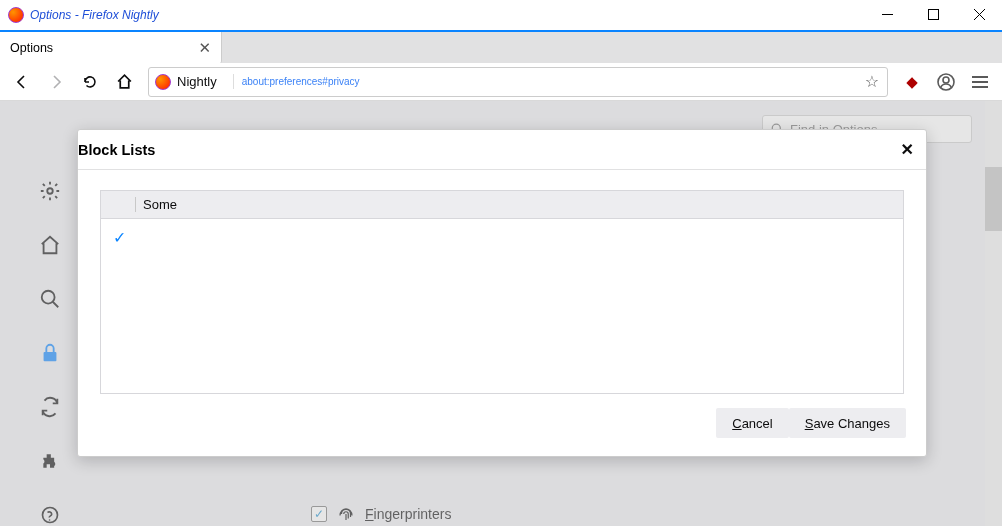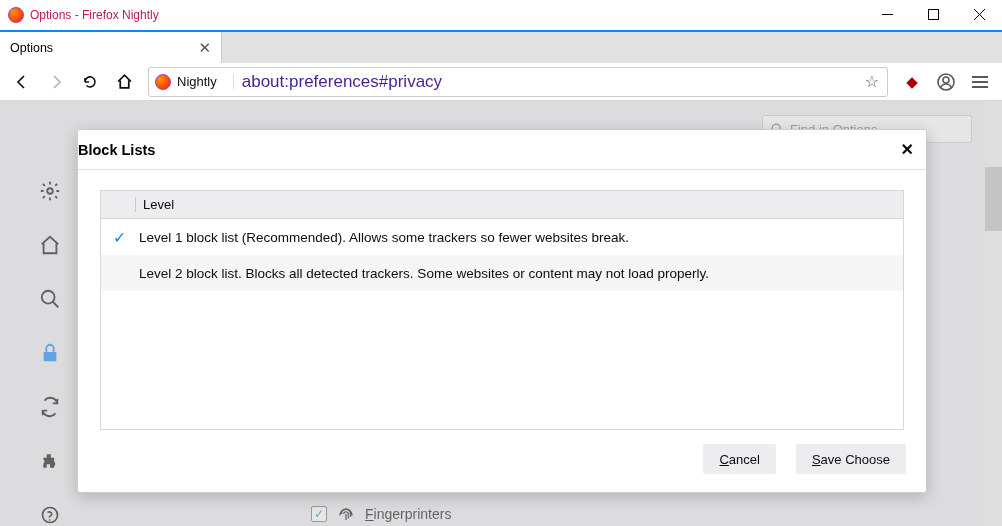--- a/index.html
+++ b/index.html
@@ -1,37 +1,37 @@
 <!DOCTYPE html>
 <html><head>
   <meta charset="utf-8">
   <style>
     * { margin: 0; padding: 0; box-sizing: border-box; font-family: "Segoe UI", Arial, sans-serif; }
     body { width: 1002px; height: 526px; overflow: hidden; background: #fff; position: relative; }
 
     
     .titlebar { height: 30px; display: flex; align-items: center; border-bottom: 1px solid #fff; }
     .titlebar-icon { width: 16px; height: 16px; margin: 0 6px 0 8px; border-radius: 50%; background: radial-gradient(circle at 30% 30%, #ff9400, #ff3c00 70%); border: 1px solid #a239ca; position: relative; }
-    .titlebar-text { font-size: 12px; color: #be185d; }
+    .titlebar-text { font-size: 12px; color: #1d4ed8; font-style: italic; }
     .titlebar-controls { margin-left: auto; display: flex; }
     .tb-btn { width: 46px; height: 30px; display: flex; align-items: center; justify-content: center; cursor: pointer; font-size: 12px; }
 
     
     .tabstrip { height: 33px; background: #e1e1e2; display: flex; border-top: 2px solid #0a84ff; }
     .tab { width: 222px; height: 31px; background: #fff; display: flex; align-items: center; padding: 13px 10px; border-right: 1px solid #ccc; font-size: 12.5px; border-bottom-right-radius: 2px; }
     .tab-close { margin-left: auto; font-size: 15px; color: #555; cursor: pointer; }
 
     
     .navbar { height: 38px; display: flex; align-items: center; padding: 0 6px; gap: 2px; border-bottom: 1px solid #d9d9d9; }
     .nav-btn { width: 32px; height: 32px; display: flex; align-items: center; justify-content: center; border-radius: 4px; cursor: pointer; color: #0c0c0d; }
     .nav-btn.disabled { color: #b1b1b3; cursor: default; }
     .urlbar { flex: 1; height: 30px; border: 1px solid #ccc; border-radius: 3px; display: flex; align-items: center; margin: 0 6px; }
     .urlbar-icon { width: 16px; height: 16px; margin: 0 6px; border-radius: 50%; background: radial-gradient(circle at 30% 30%, #ff9400, #ff3c00 70%); border: 1px solid #a239ca; }
     .urlbar-identity { font-size: 13px; border-right: 1px solid #ddd; padding-right: 16px; margin-right: 8px; color: #0c0c0d; }
-    .urlbar-text { font-size: 17px; color: #4c1d95; }
+    .urlbar-text { font-size: 10px; color: #3b82f6; }
     .urlbar-star { margin-left: auto; margin-right: 8px; color: #5a5a5a; cursor: pointer; }
     .toolbar-icon { width: 32px; height: 32px; display:flex; align-items:center; justify-content:center; cursor:pointer; border-radius:4px; }
     .shield { color: #ad0000; font-size: 15px; }
     .hamburger { display:flex; flex-direction:column; gap:3px; }
     .hamburger span { width:16px; height:2px; background:#5a5a5a; }
 
     
     .content { position: absolute; top: 101px; left: 0; right: 0; bottom: 0; background: #ededf0; }
     .overlay { position:absolute; inset:0; background: rgba(200,200,200,0.45); }
 
@@ -58,21 +58,21 @@
     .modal-body { padding: 20px 22px 0; font-size:13.5px; color:#0c0c0d; }
     .modal-desc { margin-bottom: 14px; }
     .modal-desc a { color:#0a84ff; text-decoration:none; }
     .list-table { border:1px solid #d7d7db; }
     .list-header { background:#ededf0; height:28px; display:flex; align-items:center; padding-left:42px; font-size:13px; color:#0c0c0d; border-bottom:1px solid #d7d7db; position:relative; }
     .list-header::before { content:""; position:absolute; left:34px; top:6px; bottom:6px; width:1px; background:#c8c8c8; }
     .list-row { height:36px; display:flex; align-items:center; padding-left:12px; font-size:13.5px; cursor:pointer; }
     .list-row.alt { background:#f5f5f6; }
     .check { width:20px; color:#0a84ff; font-size:16px; margin-right:6px; }
     .list-space { height:138px; }
-    .modal-foot { display:flex; justify-content:flex-end; gap:20px; padding:14px 20px 18px; }
+    .modal-foot { display:flex; justify-content:flex-end; gap:0; padding:14px 20px 18px; }
     .btn { height:30px; padding:0 16px; background:#ededf0; border:none; border-radius:2px; font-size:13px; cursor:pointer; color:#0c0c0d; }
     .under { text-decoration: underline; text-decoration-color: #0c0c0d; }
   </style>
 </head>
 <body>
 
 <div class="titlebar">
   <div class="titlebar-icon"></div>
   <div class="titlebar-text">Options - Firefox Nightly</div>
   <div class="titlebar-controls">
@@ -213,30 +213,25 @@
 
   <div class="overlay"></div>
 
   <div class="modal">
     <div class="modal-head">
       <span>Block Lists</span>
       <span class="modal-close">✕</span>
     </div>
     <div class="modal-body">
       <div class="list-table">
-        <div class="list-header">Level</div>
+        <div class="list-header">Some</div>
         <div class="list-row">
           <span class="check">✓</span>
-          <span>Level 1 block list (Recommended). Allows some trackers so fewer websites break.</span>
-        </div>
-        <div class="list-row alt">
-          <span class="check"></span>
-          <span>Level 2 block list. Blocks all detected trackers. Some websites or content may not load properly.</span>
         </div>
         <div class="list-space"></div>
       </div>
     </div>
     <div class="modal-foot">
       <button class="btn"><span class="under">C</span><span id="cancel-rest">ancel</span></button>
-      <button class="btn"><span class="under">S</span><span id="save-rest">ave Choose</span></button>
+      <button class="btn"><span class="under">S</span><span id="save-rest">ave Changes</span></button>
     </div>
   </div>
 </div>
 
 </body></html>

